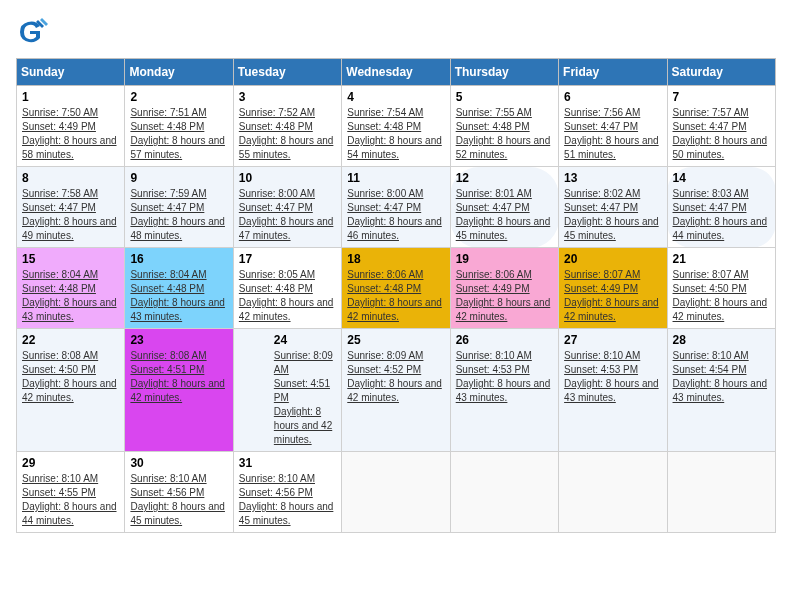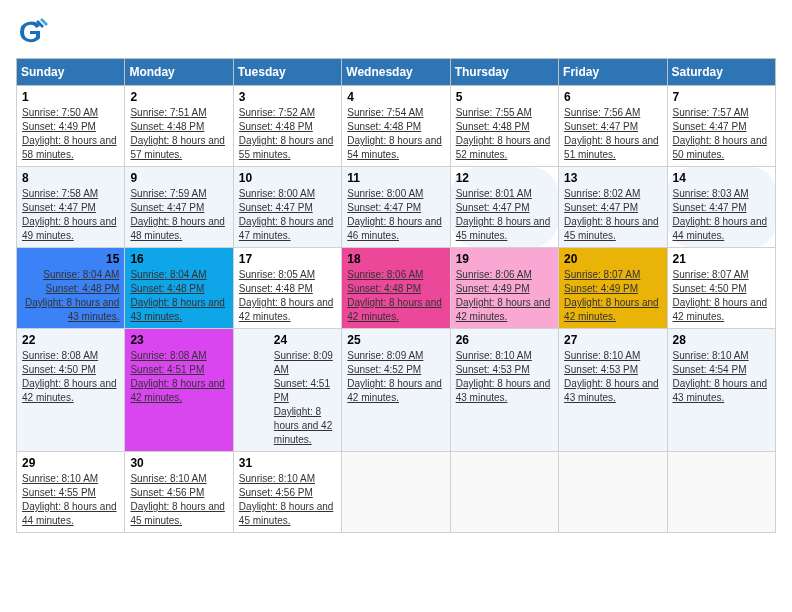--- a/index.html
+++ b/index.html
@@ -240,45 +240,45 @@
         <td style="background-color: rgb(240, 245, 251); border-radius: 25px;">
         <span class="day-number">14</span>
         <div class="day-info">
           Sunrise: 8:03 AM<br>
           Sunset: 4:47 PM<br>
           Daylight: 8 hours and 44 minutes.
         </div>
       </td>
       </tr>
       <tr>
-        <td style="background-color: #3b82f6; text-align: right;">
+        <td style="background-color: #f0abfc;">
         <span class="day-number">15</span>
         <div class="day-info">
           Sunrise: 8:04 AM<br>
           Sunset: 4:48 PM<br>
           Daylight: 8 hours and 43 minutes.
         </div>
       </td>
-        <td style="background-color: #0ea5e9;">
+        <td style="background-color: #7dd3fc;">
         <span class="day-number">16</span>
         <div class="day-info">
           Sunrise: 8:04 AM<br>
           Sunset: 4:48 PM<br>
           Daylight: 8 hours and 43 minutes.
         </div>
       </td>
         <td style="background-color: rgb(255, 255, 255);">
         <span class="day-number">17</span>
         <div class="day-info">
           Sunrise: 8:05 AM<br>
           Sunset: 4:48 PM<br>
           Daylight: 8 hours and 42 minutes.
         </div>
       </td>
-        <td style="background-color: #ec4899;">
+        <td style="background-color: #eab308;">
         <span class="day-number">18</span>
         <div class="day-info">
           Sunrise: 8:06 AM<br>
           Sunset: 4:48 PM<br>
           Daylight: 8 hours and 42 minutes.
         </div>
       </td>
         <td style="background-color: #f9a8d4;">
         <span class="day-number">19</span>
         <div class="day-info">

